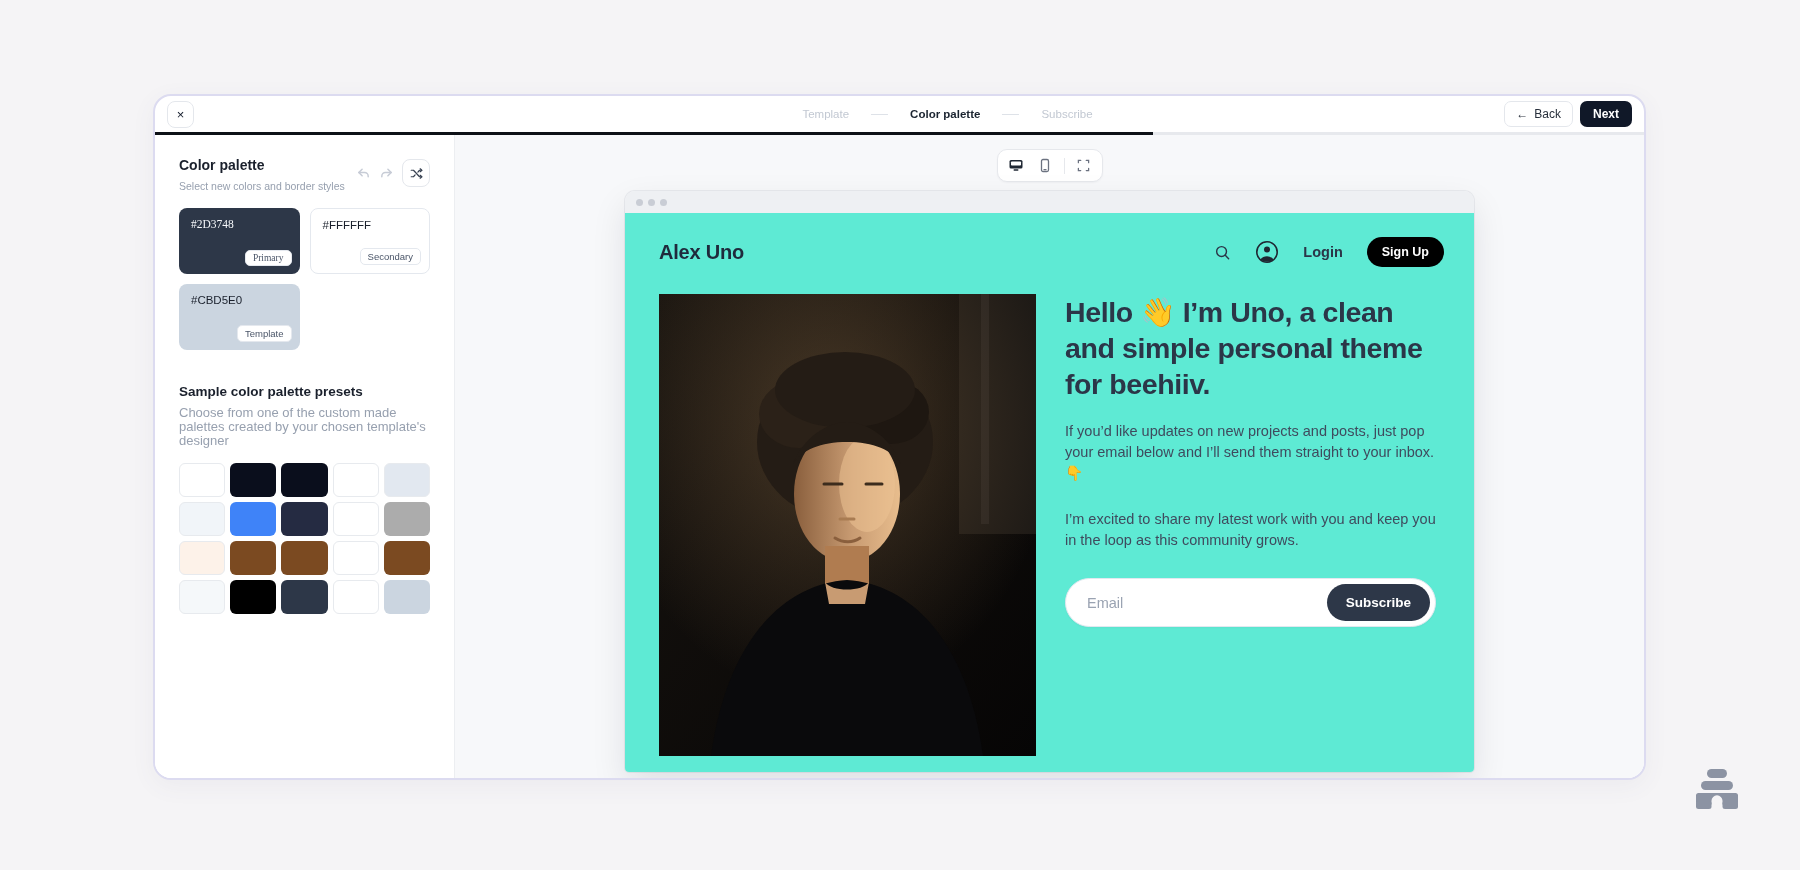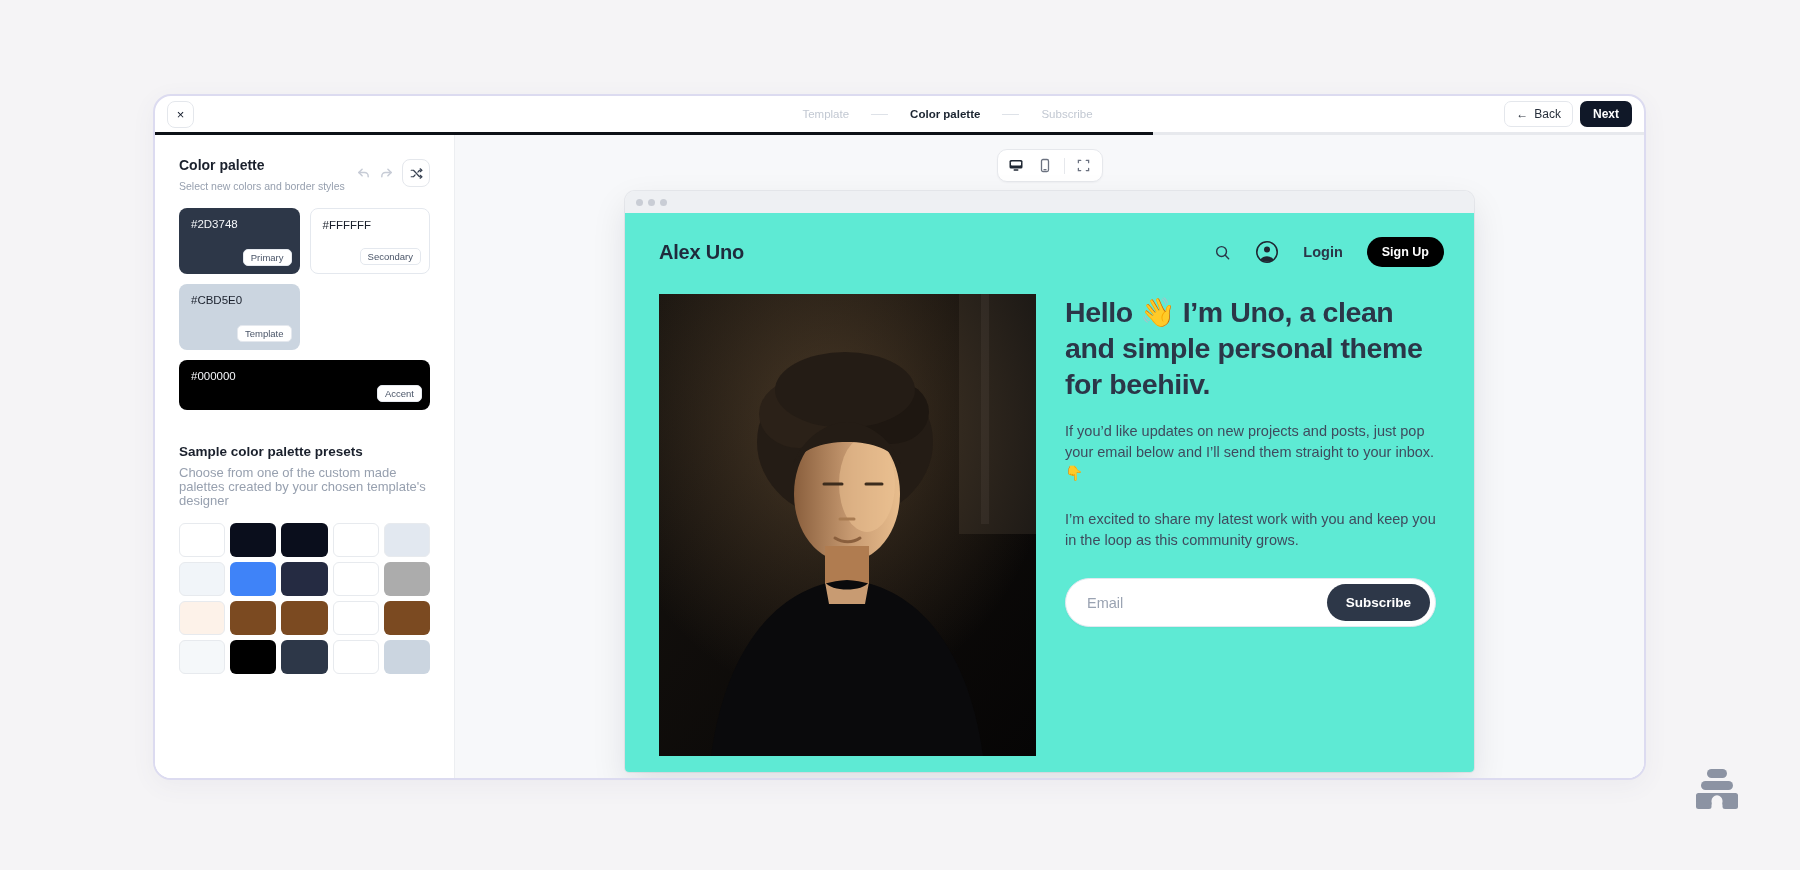--- a/index.html
+++ b/index.html
@@ -44,21 +44,21 @@
   .sb-sub { font-size:10.5px; color:#97A0AF; margin-top:7px; }
   .sb-tools { display:flex; align-items:center; gap:8px; margin-top:2px; }
   .tool-icon { color:#C7CCD6; display:flex; cursor:pointer; }
   .shuffle-btn { width:28px; height:28px; border:1px solid #E4E7EC; border-radius:8px; background:#fff;
     display:flex; align-items:center; justify-content:center; cursor:pointer; }
   .swatch-grid { display:grid; grid-template-columns:1fr 1fr; gap:10px; margin-top:16px; }
   .swatch { height:66px; border-radius:8px; position:relative; padding:10px 12px; font-size:11.5px; cursor:pointer; }
   .swatch.bordered { border:1px solid #E4E8EE; }
   .swatch .chip { position:absolute; right:8px; bottom:8px; background:#FFFFFF; border:1px solid #E4E8EE;
     border-radius:5px; padding:2px 7px; font-size:9.5px; color:#4A5568; }
-  .swatch.text-light { color:#F5F7FA; }
+  .swatch.text-light { color:#F5F7FA;font-family:Liberation Serif, serif; }
   .swatch.accent { grid-column:1 / -1; height:50px; }
   .presets-title { font-size:13.5px; font-weight:bold; color:#1A202C; margin-top:34px; }
   .presets-desc { font-size:13px; color:#97A0AF; margin-top:7px; line-height:14px; }
   .preset-grid { display:grid; grid-template-columns:repeat(5,1fr); gap:5px; margin-top:15px; }
   .preset { height:34px; border-radius:6px; cursor:pointer; }
   .preset.light { border:1px solid #E7EAEE; }
   
   .preview-area { flex:1; background:#F7F8FA; display:flex; flex-direction:column; align-items:center; min-width:0; }
   .device-pill { margin-top:14px; background:#fff; border:1px solid #E6E8EC; border-radius:10px;
     display:flex; align-items:center; padding:3px 5px; gap:2px; box-shadow:0 1px 2px rgba(16,24,40,.04); }
@@ -170,24 +170,20 @@
           <span>#2D3748</span>
           <span class="chip">Primary</span>
         </div>
         <div class="swatch bordered" style="background: rgb(255, 255, 255); border-radius: 8px;">
           <span>#FFFFFF</span>
           <span class="chip">Secondary</span>
         </div>
         <div class="swatch" style="background: rgb(203, 213, 224);">
           <span>#CBD5E0</span>
           <span class="chip">Template</span>
-        </div>
-        <div class="swatch accent text-light" style="background: rgb(0, 0, 0);">
-          <span>#000000</span>
-          <span class="chip">Accent</span>
         </div>
       </div>
 
       <div class="presets-title">Sample color palette presets</div>
       <div class="presets-desc">Choose from one of the custom made palettes created by your chosen template's designer</div>
       <div class="preset-grid">
           <div class="preset light" style="background: rgb(255, 255, 255);"></div>
           <div class="preset" style="background: rgb(10, 14, 28);"></div>
           <div class="preset" style="background: rgb(10, 14, 28);"></div>
           <div class="preset light" style="background: rgb(255, 255, 255);"></div>

